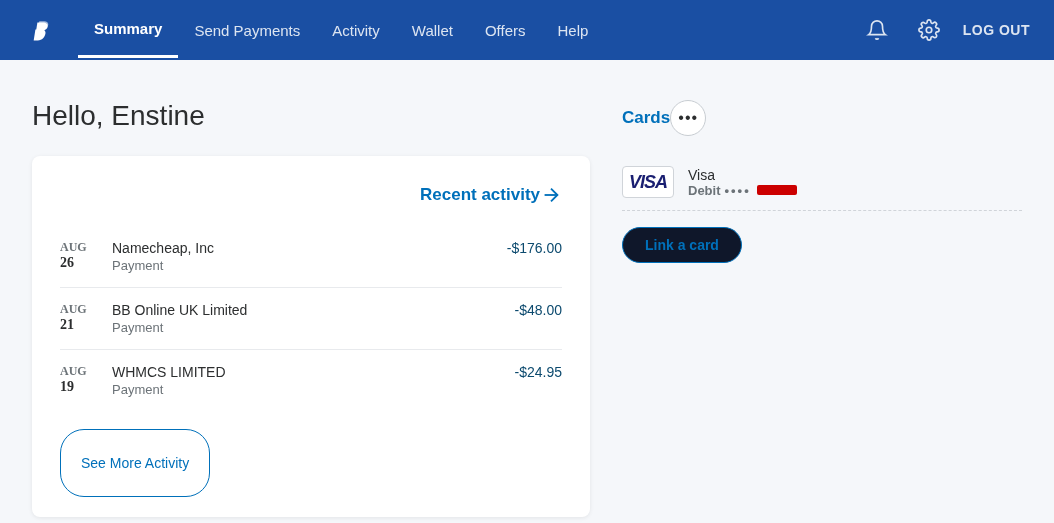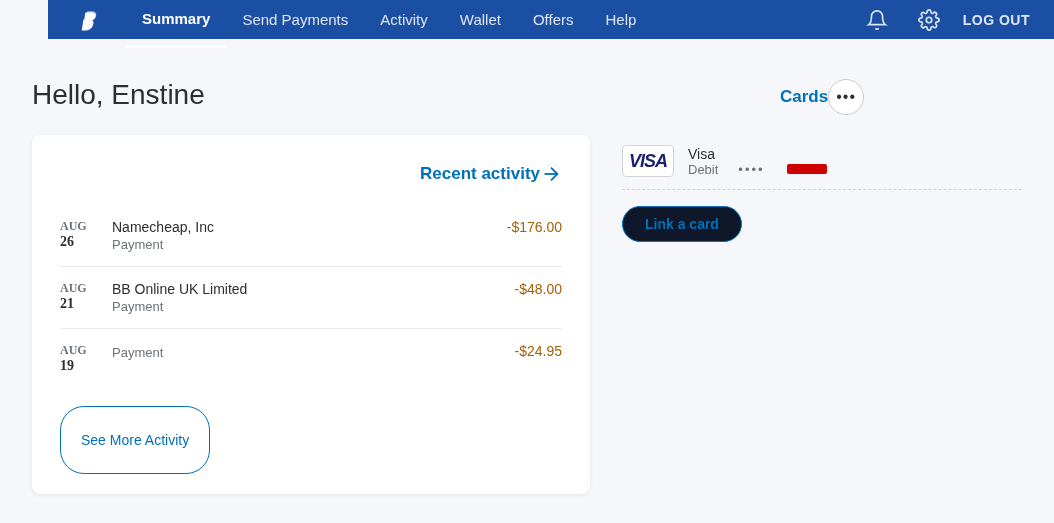--- a/index.html
+++ b/index.html
@@ -4,23 +4,22 @@
   <style>
     * { margin: 0; padding: 0; box-sizing: border-box; }
     body { font-family: -apple-system, BlinkMacSystemFont, 'Segoe UI', Helvetica, Arial, sans-serif; background: #f5f7fa; min-height: 523px; }
 
     
     nav {
       background: #1a4fa3;
       display: flex;
       align-items: center;
       padding: 0 24px;
-      height: 39px;
+      height: 60px;
       gap: 0;
-      margin-left: 48px;
     }
     .nav-logo {
       width: 38px; height: 38px;
       background: #1a4fa3;
       display: flex; align-items: center; justify-content: center;
       margin-right: 16px;
     }
     .nav-logo svg { width: 28px; height: 28px; }
     .nav-links { display: flex; align-items: center; gap: 0; flex: 1; }
     .nav-link {
@@ -105,38 +104,38 @@
       display: flex; flex-direction: column; 
       min-width: 38px;
       color: #2c2e2f;
       font-family: Liberation Serif, serif;
     }
     .tx-month { font-size: 12px; font-weight: 600; text-transform: uppercase; color: #6c7378; }
     .tx-day { font-size: 14px; font-weight: 600; color: #2c2e2f; }
     .tx-details { flex: 1; }
     .tx-name { font-size: 14px; font-weight: 500; color: #2c2e2f; }
     .tx-type { font-size: 13px; color: #6c7378; margin-top: 2px; }
-    .tx-amount { font-size: 14px; font-weight: 500; color: #a16207; white-space: nowrap; }
+    .tx-amount { font-size: 14px; font-weight: 500; color: #0c4a6e; white-space: nowrap; }
 
     .see-more-btn {
       margin-top: 18px;
       background: #fff;
       border: 1.5px solid #0070ba;
       color: #0070ba;
       border-radius: 24px;
       padding: 25px 20px;
       font-size: 14px;
       font-weight: 500;
       cursor: pointer;
     }
 
     
     .right-panel {}
     .cards-header {
-      display: flex; align-items: center; justify-content: center;
+      display: flex; align-items: center; justify-content: flex-start;
       margin-bottom: 18px;
     }
     .cards-title {
       font-size: 17px;
       font-weight: 600;
       color: #0070ba;
     }
     .more-btn {
       width: 36px; height: 36px;
       border: 1.5px solid #c8cdd2;
@@ -161,21 +160,21 @@
       width: 52px; height: 32px;
       display: flex; align-items: center; justify-content: center;
       font-size: 18px;
       font-weight: 900;
       font-style: italic;
       color: #1a1f71;
       letter-spacing: -1px;
     }
     .card-info {}
     .card-brand { font-size: 14px; font-weight: 500; color: #2c2e2f; }
-    .card-number { font-size: 13px; color: #6c7378; display: flex; align-items: center; gap: 20px; }
+    .card-number { font-size: 13px; color: #6c7378; display: flex; align-items: center; gap: 4px; font-weight: bold; }
     .dots { letter-spacing: 2px; }
     .redacted-bar {
       display: inline-block;
       width: 40px; height: 10px;
       background: linear-gradient(90deg, #cc0000 60%, #cc0000 100%);
       border-radius: 2px;
       vertical-align: middle;
       margin-left: 2px;
     }
 
@@ -269,20 +268,21 @@
         <div class="tx-type">Payment</div>
       </div>
       <div class="tx-amount">-$48.00</div>
     </div>
           <div class="transaction-row">
       <div class="tx-date">
         <span class="tx-month">AUG</span>
         <span class="tx-day">19</span>
       </div>
       <div class="tx-details">
+        <div class="tx-name">WHMCS LIMITED</div>
         <div class="tx-type">Payment</div>
       </div>
       <div class="tx-amount">-$24.95</div>
     </div>
         </div>
 
       <button class="see-more-btn">See More Activity</button>
     </div>
   </div>
 

